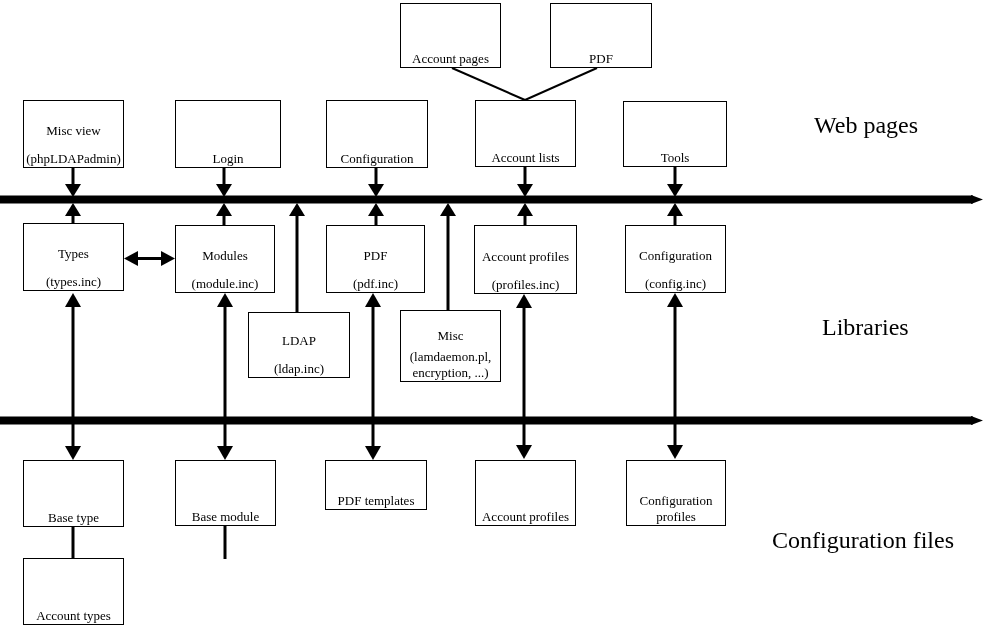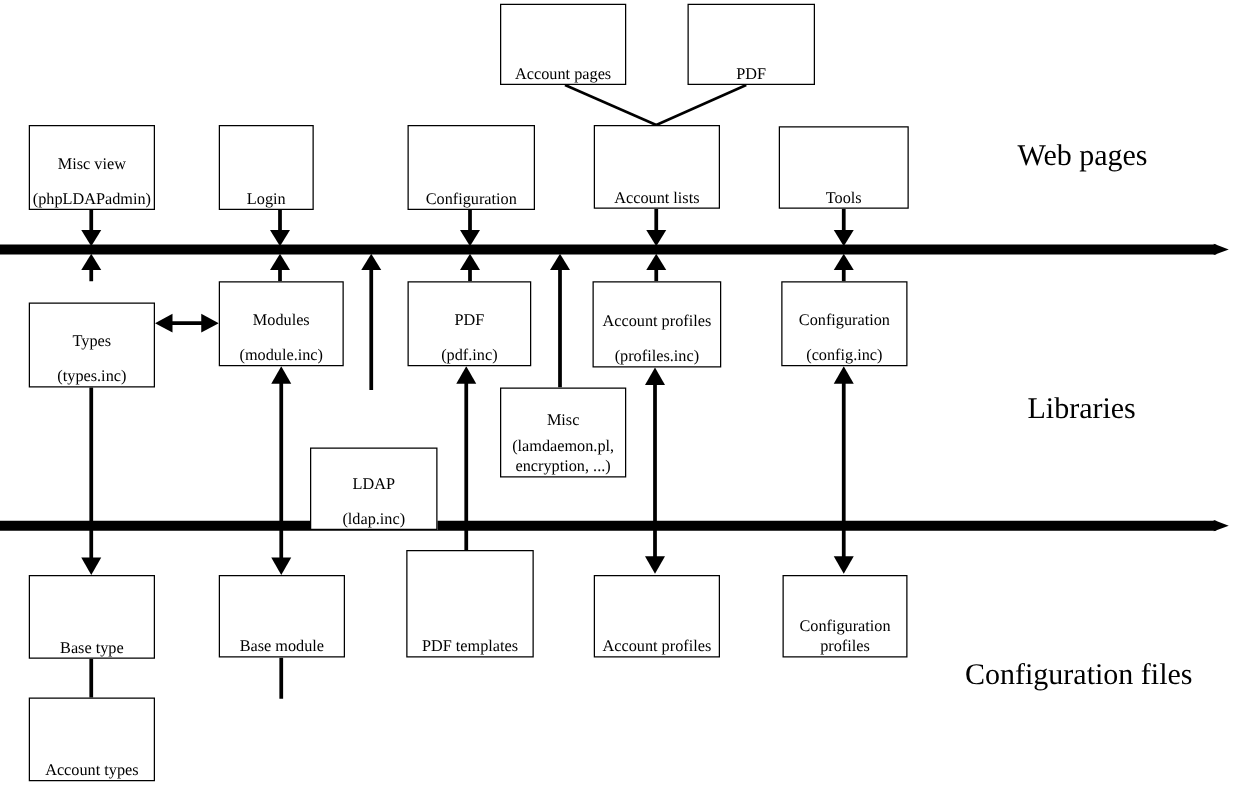--- a/index.html
+++ b/index.html
@@ -159,72 +159,72 @@
     <span class="sub">Account pages</span>
   </div>
   <div class="box" style="left:550px; top:3px; width:102px; height:65px;">
     <span class="sub">PDF</span>
   </div>
 
   <div class="box" style="left:23px; top:100px; width:101px; height:68px;">
     <span class="sub">Misc view</span>
     <span class="sub">(phpLDAPadmin)</span>
   </div>
-  <div class="box" style="left:175px; top:100px; width:76px; height:68px;">
+  <div class="box" style="left:175px; top:100px; width:106px; height:68px;">
     <span class="sub">Login</span>
   </div>
   <div class="box" style="left:326px; top:100px; width:102px; height:68px;">
     <span class="sub">Configuration</span>
   </div>
   <div class="box" style="left:475px; top:100px; width:101px; height:67px;">
     <span class="sub">Account lists</span>
   </div>
   <div class="box" style="left:623px; top:101px; width:104px; height:66px;">
     <span class="sub">Tools</span>
   </div>
 
-  <div class="box" style="left:23px; top:242px; width:101px; height:68px;">
+  <div class="box" style="left:23px; top:223px; width:101px; height:68px;">
     <span class="sub">Types</span>
     <span class="sub">(types.inc)</span>
   </div>
   <div class="box" style="left:175px; top:225px; width:100px; height:68px;">
     <span class="sub">Modules</span>
     <span class="sub">(module.inc)</span>
   </div>
   <div class="box" style="left:326px; top:225px; width:99px; height:68px;">
     <span class="sub">PDF</span>
     <span class="sub">(pdf.inc)</span>
   </div>
   <div class="box" style="left:474px; top:225px; width:103px; height:69px;">
     <span class="sub">Account profiles</span>
     <span class="sub">(profiles.inc)</span>
   </div>
   <div class="box" style="left:625px; top:225px; width:101px; height:68px;">
     <span class="sub">Configuration</span>
     <span class="sub">(config.inc)</span>
   </div>
-  <div class="box" style="left:248px; top:312px; width:102px; height:66px;margin-top:46px;">
+  <div class="box" style="left:248px; top:312px; width:102px; height:66px;">
     <span class="sub">LDAP</span>
     <span class="sub">(ldap.inc)</span>
   </div>
   <div class="box misc-box" style="left:400px; top:310px; width:101px; height:72px;">
     <span class="sub">Misc</span>
     <span class="sub">
         <span class="sub">(lamdaemon.pl,</span>
         <span class="sub">encryption, ...)</span>
       </span>
   </div>
 
   <div class="box" style="left:23px; top:460px; width:101px; height:67px;">
     <span class="sub">Base type</span>
   </div>
   <div class="box" style="left:175px; top:460px; width:101px; height:66px;">
     <span class="sub">Base module</span>
   </div>
-  <div class="box" style="left:325px; top:440px; width:102px; height:86px;">
+  <div class="box" style="left:325px; top:460px; width:102px; height:50px;">
     <span class="sub">PDF templates</span>
   </div>
   <div class="box" style="left:475px; top:460px; width:101px; height:66px;">
     <span class="sub">Account profiles</span>
   </div>
   <div class="box tight" style="left:626px; top:460px; width:100px; height:66px;">
     <span class="sub">Configuration</span>
     <span class="sub">profiles</span>
   </div>
   <div class="box" style="left:23px; top:558px; width:101px; height:67px;">

